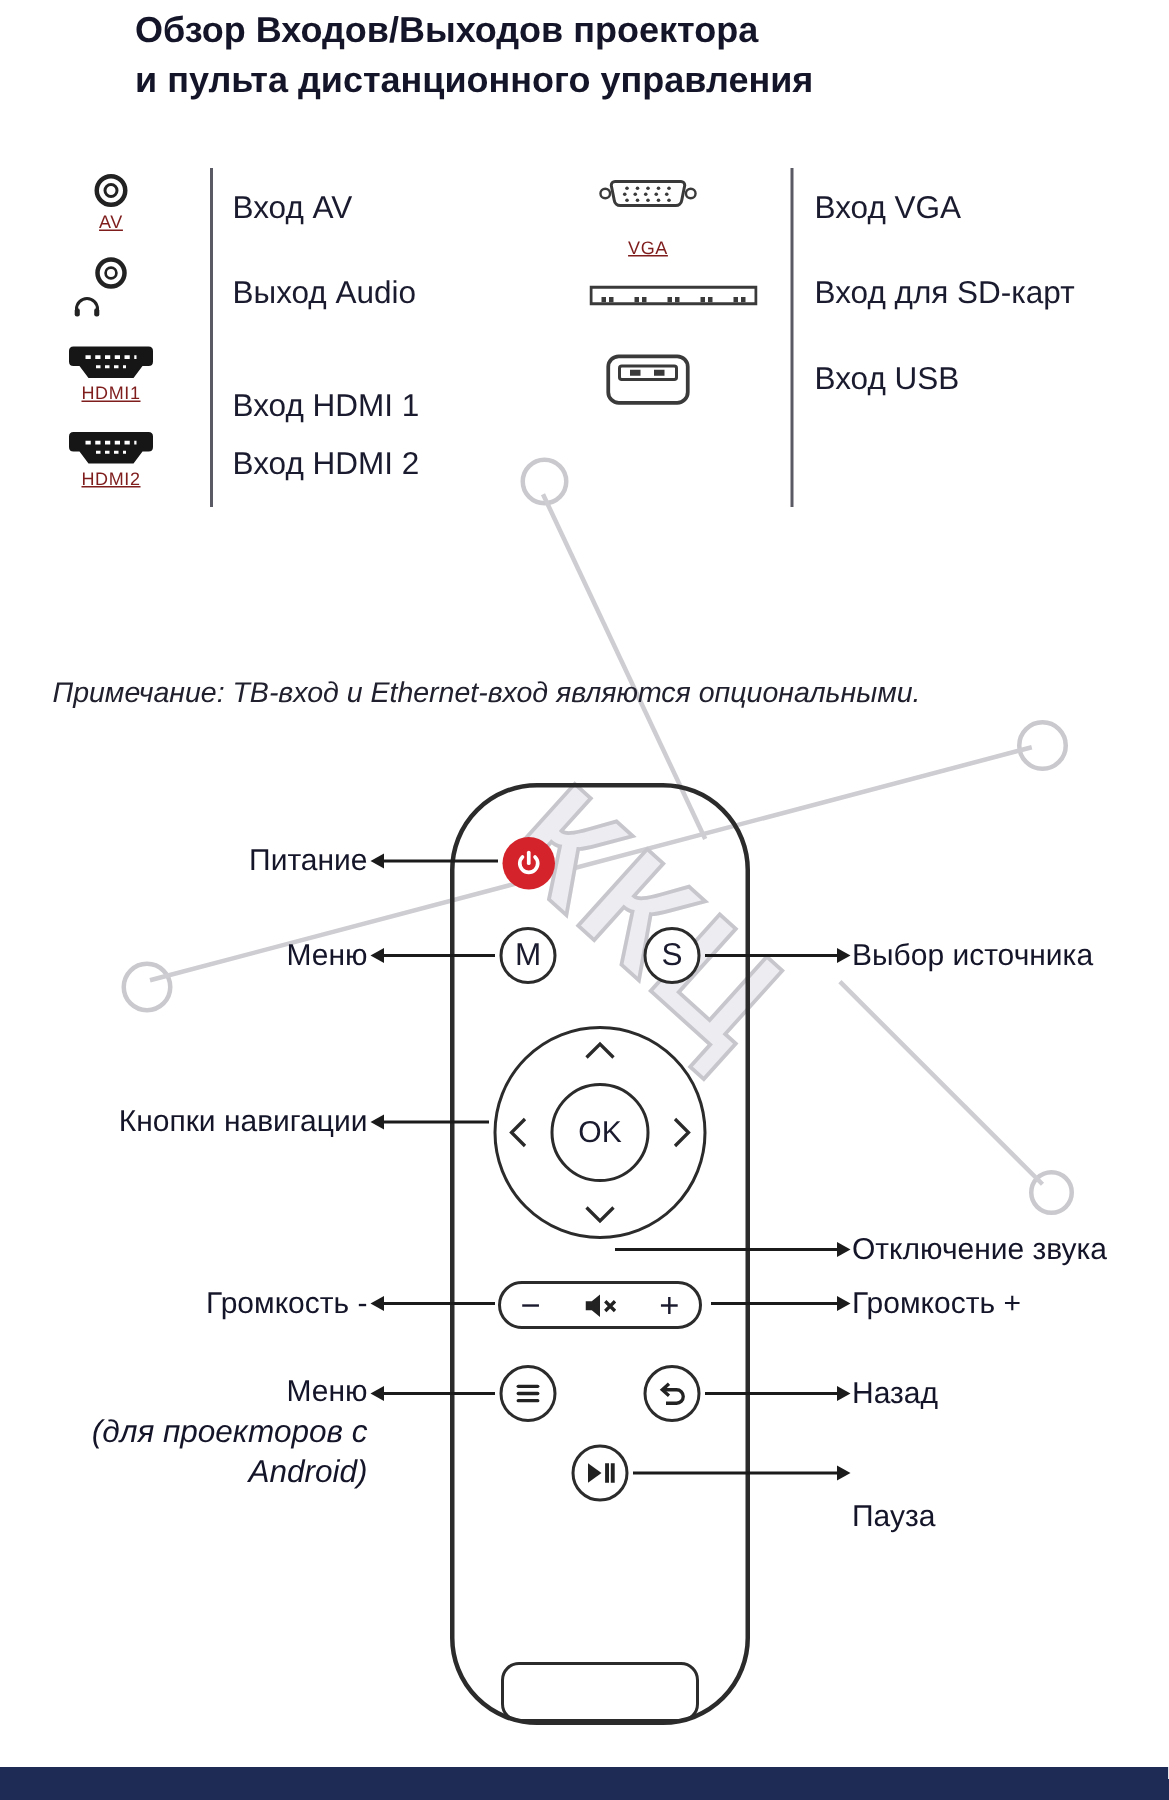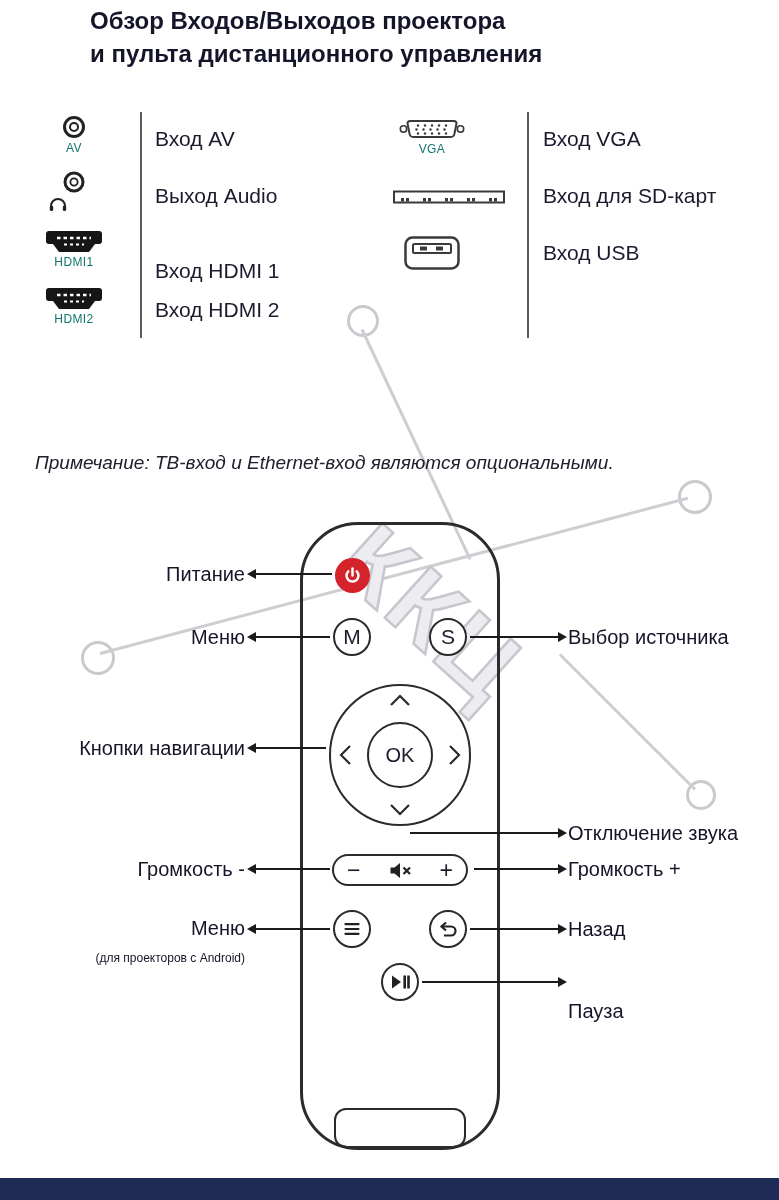--- a/index.html
+++ b/index.html
@@ -15,21 +15,21 @@
 
   .content { position:absolute; inset:0; z-index:2; }
 
   
   .title { position:absolute; left:90px; top:4px; font-size:24px; font-weight:700;
            line-height:33px; color:#15152a; }
 
   
   .vdiv { position:absolute; top:112px; height:226px; width:2px; background:#5a5a64; }
   .icon-cell { position:absolute; display:flex; flex-direction:column; align-items:center; }
-  .icon-caption { font-size:12px; color:#0f766e; margin-top:1px; letter-spacing:0.4px; }
+  .icon-caption { font-size:12px; color:#7f1d1d; margin-top:1px; letter-spacing:0.4px;text-decoration:underline; }
   .port-label { position:absolute; font-size:21px; line-height:28px; color:#1b1b2f; }
 
   
   .disclaimer { position:absolute; left:35px; top:384px; width:700px; font-size:20px;
                 line-height:31px; color:#20202e; }
   .opt-note { position:absolute; left:35px; top:452px; width:700px; font-size:19px;
               font-style:italic; color:#20202e; }
 
   
   .remote-body { position:absolute; left:300px; top:522px; width:200px; height:628px;
@@ -50,21 +50,21 @@
               border:2.5px solid #2b2b2b; border-radius:17px; box-sizing:border-box; background:#fff;
               display:flex; align-items:center; justify-content:space-between; padding:0 13px; }
   .vol-sign { font-size:23px; color:#1b1b2f; line-height:1; }
   .inner-rect { position:absolute; left:334px; top:1108px; width:132px; height:40px;
                 border:2.5px solid #2b2b2b; border-radius:12px; box-sizing:border-box; }
 
   
   .co-label { position:absolute; font-size:20px; line-height:27px; color:#15152a; }
   .co-left { left:2px; width:243px; text-align:right; }
   .co-right { left:568px; width:208px; text-align:left; }
-  .co-sub { font-size:12px; line-height:22px; }
+  .co-sub { font-size:21px; font-style:italic; line-height:22px; }
   .arrow { position:absolute; height:0; border-top:2px solid #1b1b1b; }
   .arrow.ah-left::before { content:""; position:absolute; left:-9px; top:-6px;
       border-top:5px solid transparent; border-bottom:5px solid transparent;
       border-right:9px solid #1b1b1b; }
   .arrow.ah-right::after { content:""; position:absolute; right:-9px; top:-6px;
       border-top:5px solid transparent; border-bottom:5px solid transparent;
       border-left:9px solid #1b1b1b; }
 
   .footer-bar { position:absolute; left:0; top:1178px; width:779px; height:22px;
                 background:#1e2b55; }
@@ -130,21 +130,21 @@
     <div class="icon-cell" style="left:45px; top:287px; width:58px;">
       <svg width="58" height="24" viewBox="0 0 58 24">
           <path d="M4 1 h50 q3 0 3 3 v7 q0 3 -3 3 h-4 l-6 8 h-30 l-6 -8 h-4 q-3 0 -3 -3 v-7 q0 -3 3 -3 z" fill="#161616"></path>
           <line x1="12" y1="8" x2="46" y2="8" stroke="#fff" stroke-width="2.5" stroke-dasharray="3.5 3"></line>
           <line x1="19" y1="14.5" x2="39" y2="14.5" stroke="#fff" stroke-width="2" stroke-dasharray="3 3"></line>
         </svg>
       <div class="icon-caption">HDMI2</div>
     </div>
     <div class="port-label" style="left:155px; top:296px;">Вход HDMI 2</div>
 
-    <div class="icon-cell" style="left:399px; top:117px; width:66px;">
+    <div class="icon-cell" style="left:399px; top:117px; width:66px;gap:16px;">
       <svg width="66" height="24" viewBox="0 0 66 24">
         <circle cx="4.5" cy="12" r="3.2" fill="none" stroke="#3a3a3a" stroke-width="1.6"></circle>
         <circle cx="61.5" cy="12" r="3.2" fill="none" stroke="#3a3a3a" stroke-width="1.6"></circle>
         <path d="M11 4 h44 a2.5 2.5 0 0 1 2.5 2.5 l-2 10 a4 4 0 0 1 -4 3.5 h-37 a4 4 0 0 1 -4 -3.5 l-2 -10 A2.5 2.5 0 0 1 11 4 z" fill="#fff" stroke="#3a3a3a" stroke-width="2"></path>
         <g fill="#3a3a3a">
           <circle cx="19" cy="8.5" r="1.2"></circle>
             <circle cx="26" cy="8.5" r="1.2"></circle>
             <circle cx="33" cy="8.5" r="1.2"></circle>
             <circle cx="40" cy="8.5" r="1.2"></circle>
             <circle cx="47" cy="8.5" r="1.2"></circle>

